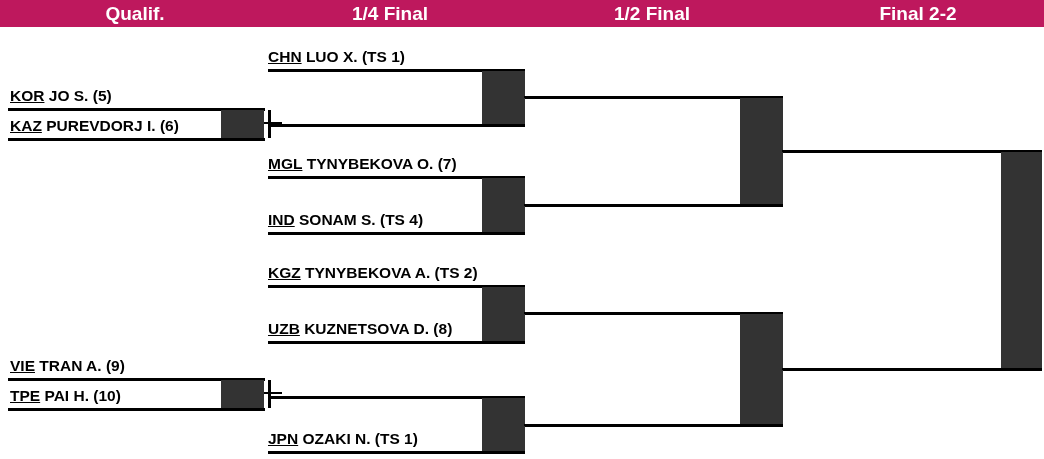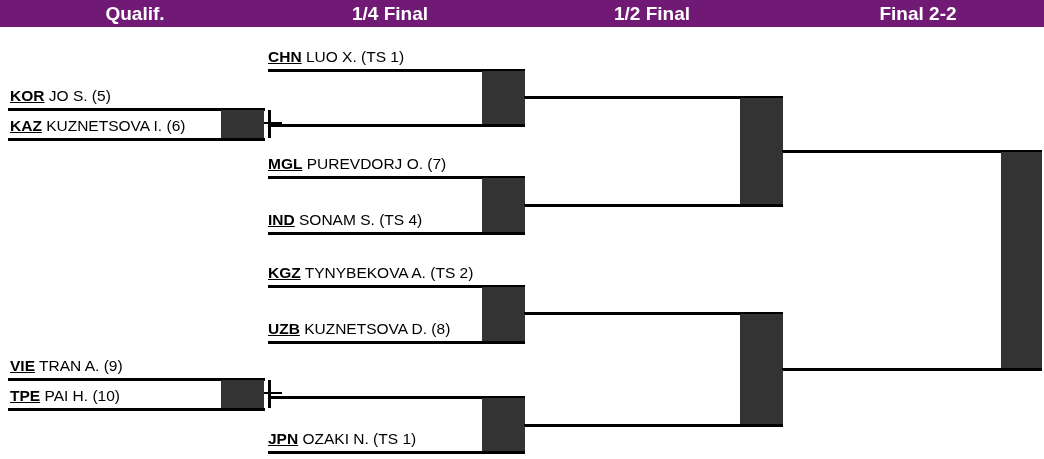--- a/index.html
+++ b/index.html
@@ -18,21 +18,21 @@
     overflow: hidden;
   }
 
   
   .header-bar {
     position: absolute;
     left: 0;
     top: 0;
     width: 1044px;
     height: 27px;
-    background: #701a75;
+    background: #be185d;
   }
   .header-label {
     position: absolute;
     top: 1px;
     color: #ffffff;
     font-weight: bold;
     font-size: 19px;
     line-height: 25px;
     text-align: center;
     white-space: nowrap;
@@ -70,21 +70,21 @@
     font-size: 15.5px;
     line-height: 17px;
     color: #000000;
     white-space: nowrap;
   }
   .name .noc {
     font-weight: bold;
     text-decoration: underline;
   }
   .name .who {
-    font-weight: normal;
+    font-weight: bold;
   }
 </style>
 </head>
 <body>
 
 <div id="bracket-root">
 
   <div class="header-bar">
     <div class="header-label hl-0">Qualif.</div>
     <div class="header-label hl-1">1/4 Final</div>
@@ -94,21 +94,21 @@
 
   <div>
     <div class="name" style="left:10px; top:87px;">
       <span class="noc">KOR</span>
       <span class="who">JO S.</span>
       <span class="who">(5)</span>
     </div>
     <div class="hline" style="left:8px; top:108px; width:257px;"></div>
     <div class="name" style="left:10px; top:117px;">
       <span class="noc">KAZ</span>
-      <span class="who">KUZNETSOVA I.</span>
+      <span class="who">PUREVDORJ I.</span>
       <span class="who">(6)</span>
     </div>
     <div class="hline" style="left:8px; top:138px; width:257px;"></div>
     <div class="blockfill" style="left:221px; top:110px; width:43px; height:28px;"></div>
     <div class="connector" style="left:264px; top:122px; width:18px;"></div>
   </div>
 
   <div>
     <div class="name" style="left:268px; top:48px;">
       <span class="noc">CHN</span>
@@ -118,21 +118,21 @@
     <div class="hline" style="left:268px; top:69px; width:257px;"></div>
     <div class="hline" style="left:268px; top:124px; width:257px;"></div>
     <div class="vline" style="left:268px; top:110px; height:28px;"></div>
     <div class="blockfill" style="left:482px; top:71px; width:43px; height:53px;"></div>
     <div class="connector" style="left:524px; top:96px; width:18px;"></div>
   </div>
 
   <div>
     <div class="name" style="left:268px; top:155px;">
       <span class="noc">MGL</span>
-      <span class="who">PUREVDORJ O.</span>
+      <span class="who">TYNYBEKOVA O.</span>
       <span class="who">(7)</span>
     </div>
     <div class="hline" style="left:268px; top:176px; width:257px;"></div>
     <div class="name" style="left:268px; top:211px;text-align:center;">
       <span class="noc">IND</span>
       <span class="who">SONAM S.</span>
       <span class="who">(TS 4)</span>
     </div>
     <div class="hline" style="left:268px; top:232px; width:257px;"></div>
     <div class="blockfill" style="left:482px; top:178px; width:43px; height:54px;"></div>

